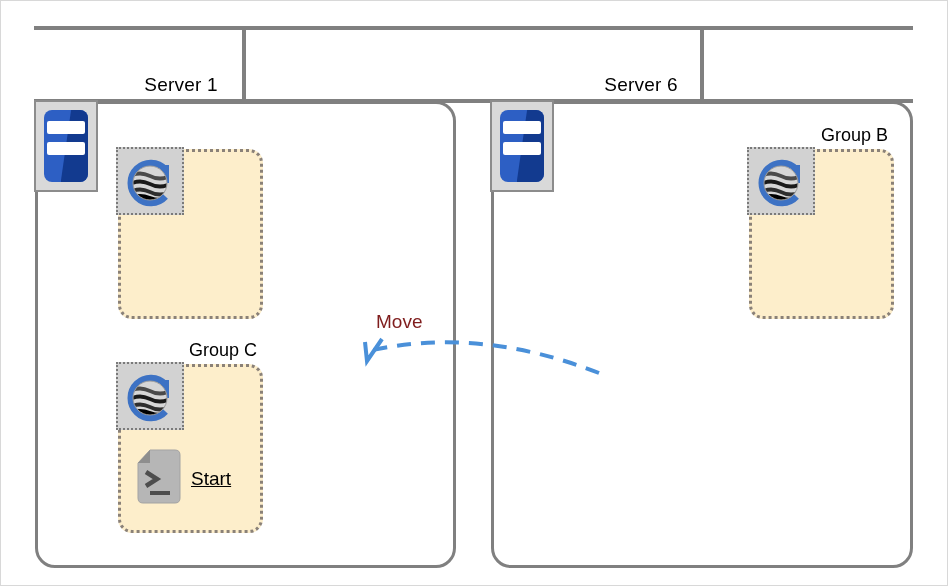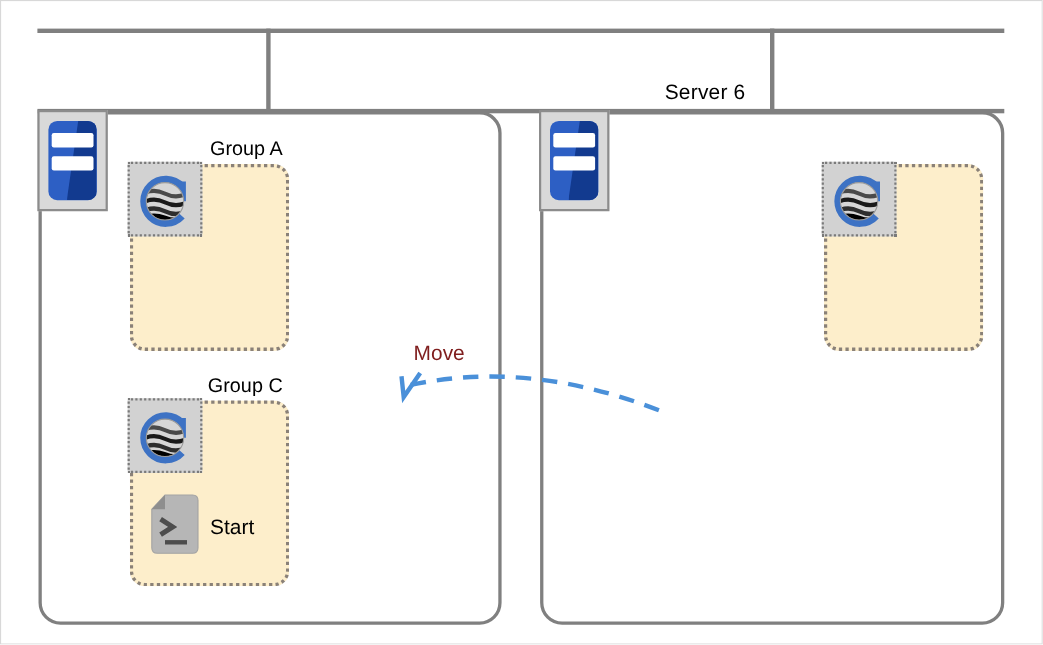--- a/index.html
+++ b/index.html
@@ -142,33 +142,33 @@
 </head>
 <body>
 
 <div id="canvas">
 
   <div class="rule-h" style="left:33px;top:25px;width:879px;"></div>
   <div class="rule-v" style="left:241px;top:25px;height:75px;"></div>
   <div class="rule-v" style="left:699px;top:25px;height:75px;"></div>
   <div class="rule-h" style="left:33px;top:98px;width:879px;"></div>
 
+  <div class="server-label" style="left:116px;top:73px;width:128px;">Server 1</div>
 
   <div class="server-label" style="left:578px;top:73px;width:124px;">Server 6</div>
 
   <div class="server-box" style="left:34px;top:100px;width:421px;height:467px;"></div>
 
   <div class="server-badge" style="left:33px;top:99px;">
     <div class="body"></div>
     <div class="bar b1"></div>
     <div class="bar b2"></div>
   </div>
 
   <div class="group" style="left:117px;top:148px;width:145px;height:170px;">
-    <div class="group-label">Group A</div>
     <div class="group-box"></div>
     <div class="logo-tile">
       <svg width="60" height="60" viewBox="0 0 60 60">
         <defs>
           <clipPath id="sphA">
               <circle cx="30" cy="31" r="17"></circle>
             </clipPath>
         </defs>
         <path d="M45.5 17.5 A20 20 0 1 0 45.5 44.5" fill="none" stroke="#3d72c4" stroke-width="6.5" stroke-linecap="butt"></path>
         <path d="M42 13 L42 31 L49 31 L49 13 Z" fill="#3d72c4"></path>
@@ -200,21 +200,21 @@
         <g clip-path="url(#sphC)">
           <path d="M10 22 q10 -5 20 0 q10 5 20 0 l0 4 q-10 5 -20 0 q-10 -5 -20 0 Z" fill="#4a4a4a"></path>
           <path d="M10 30 q10 -5 20 0 q10 5 20 0 l0 4 q-10 5 -20 0 q-10 -5 -20 0 Z" fill="#1a1a1a"></path>
           <path d="M10 38 q10 -5 20 0 q10 5 20 0 l0 4 q-10 5 -20 0 q-10 -5 -20 0 Z" fill="#2e2e2e"></path>
           <path d="M10 44 q10 -4 20 0 q10 4 20 0 l0 10 l-40 0 Z" fill="#000000"></path>
         </g>
         <circle cx="30" cy="31" r="17" fill="none" stroke="#9a9a9a" stroke-width="1"></circle>
       </svg>
     </div>
 
-    <div class="script-item" style="left:19px;top:85px;">
+    <div class="script-item" style="left:19px;top:85px;text-decoration:underline;">
       <span>
         <svg width="44" height="56" viewBox="0 0 44 56">
           <path d="M13 1 L38 1 Q43 1 43 6 L43 49 Q43 54 38 54 L6 54 Q1 54 1 49 L1 14 Z" fill="#b6b6b6" stroke="#a3a3a3" stroke-width="1"></path>
           <path d="M13 1 L13 14 L1 14 Z" fill="#8e8e8e"></path>
           <path d="M9 23 L20 30 L9 37" fill="none" stroke="#4d4d4d" stroke-width="4.5" stroke-linecap="butt" stroke-linejoin="miter"></path>
           <rect x="13" y="42" width="20" height="4" fill="#4d4d4d"></rect>
         </svg>
       </span>
       <span class="label">Start</span>
     </div>
@@ -222,20 +222,21 @@
 
   <div class="server-box" style="left:490px;top:100px;width:422px;height:467px;"></div>
 
   <div class="server-badge" style="left:489px;top:99px;">
     <div class="body"></div>
     <div class="bar b1"></div>
     <div class="bar b2"></div>
   </div>
 
   <div class="group" style="left:748px;top:148px;width:145px;height:170px;">
+    <div class="group-label">Group B</div>
     <div class="group-box"></div>
     <div class="logo-tile">
       <svg width="60" height="60" viewBox="0 0 60 60">
         <defs>
           <clipPath id="sphB">
               <circle cx="30" cy="31" r="17"></circle>
             </clipPath>
         </defs>
         <path d="M45.5 17.5 A20 20 0 1 0 45.5 44.5" fill="none" stroke="#3d72c4" stroke-width="6.5" stroke-linecap="butt"></path>
         <path d="M42 13 L42 31 L49 31 L49 13 Z" fill="#3d72c4"></path>

